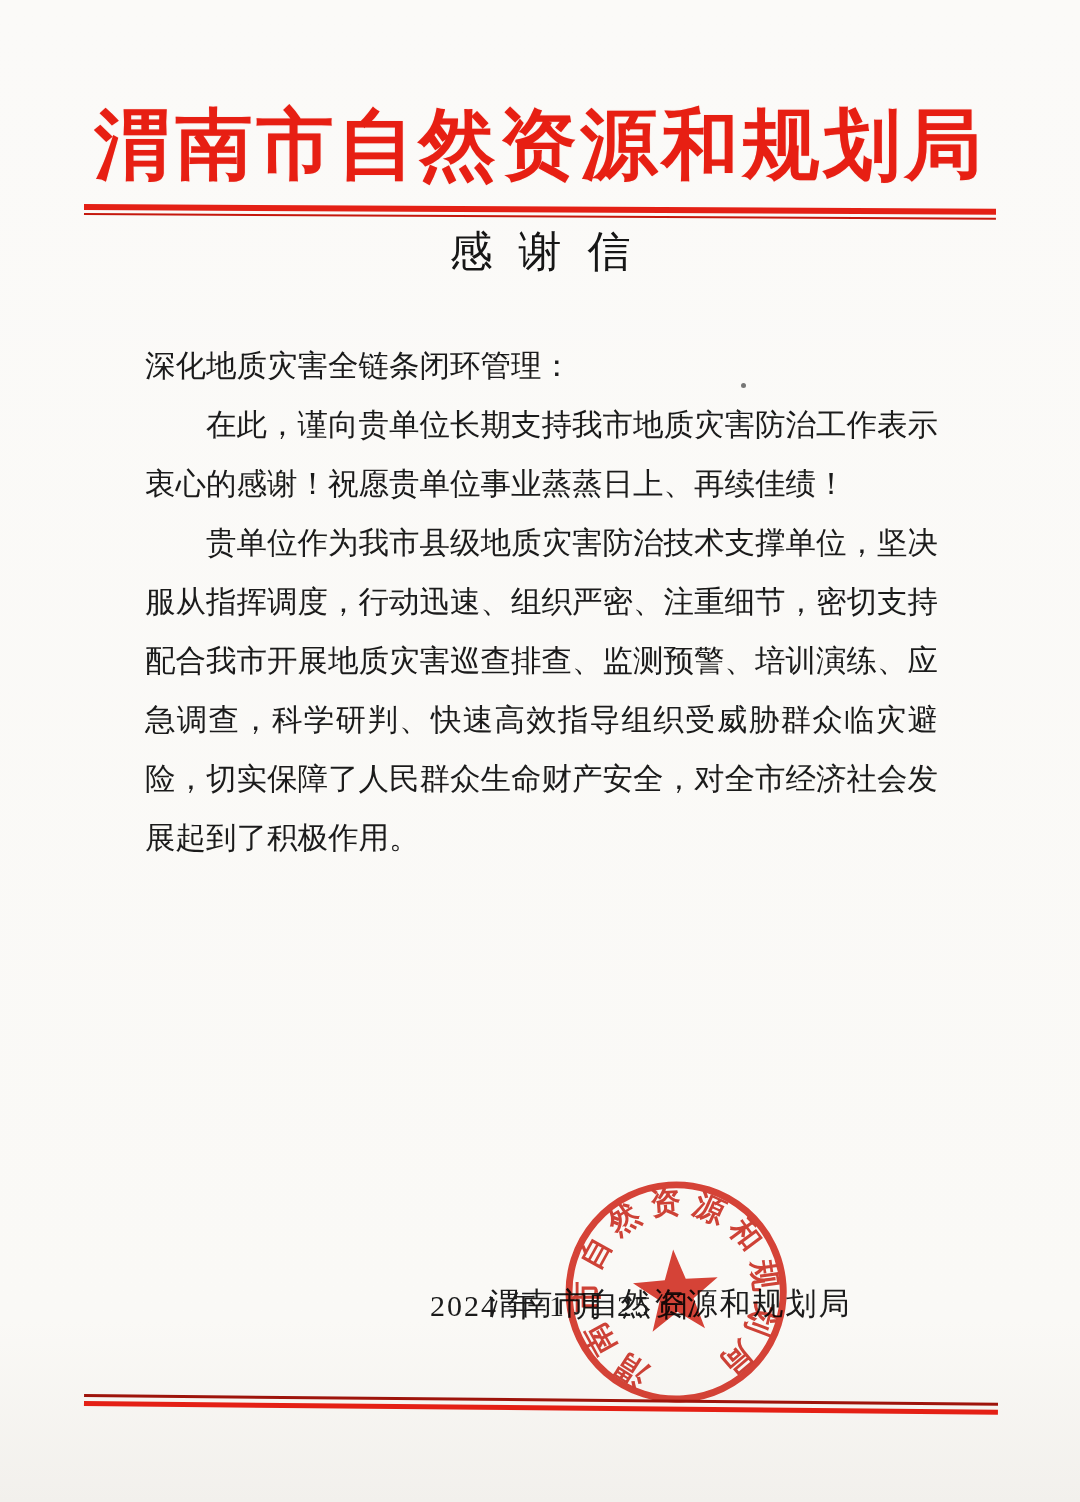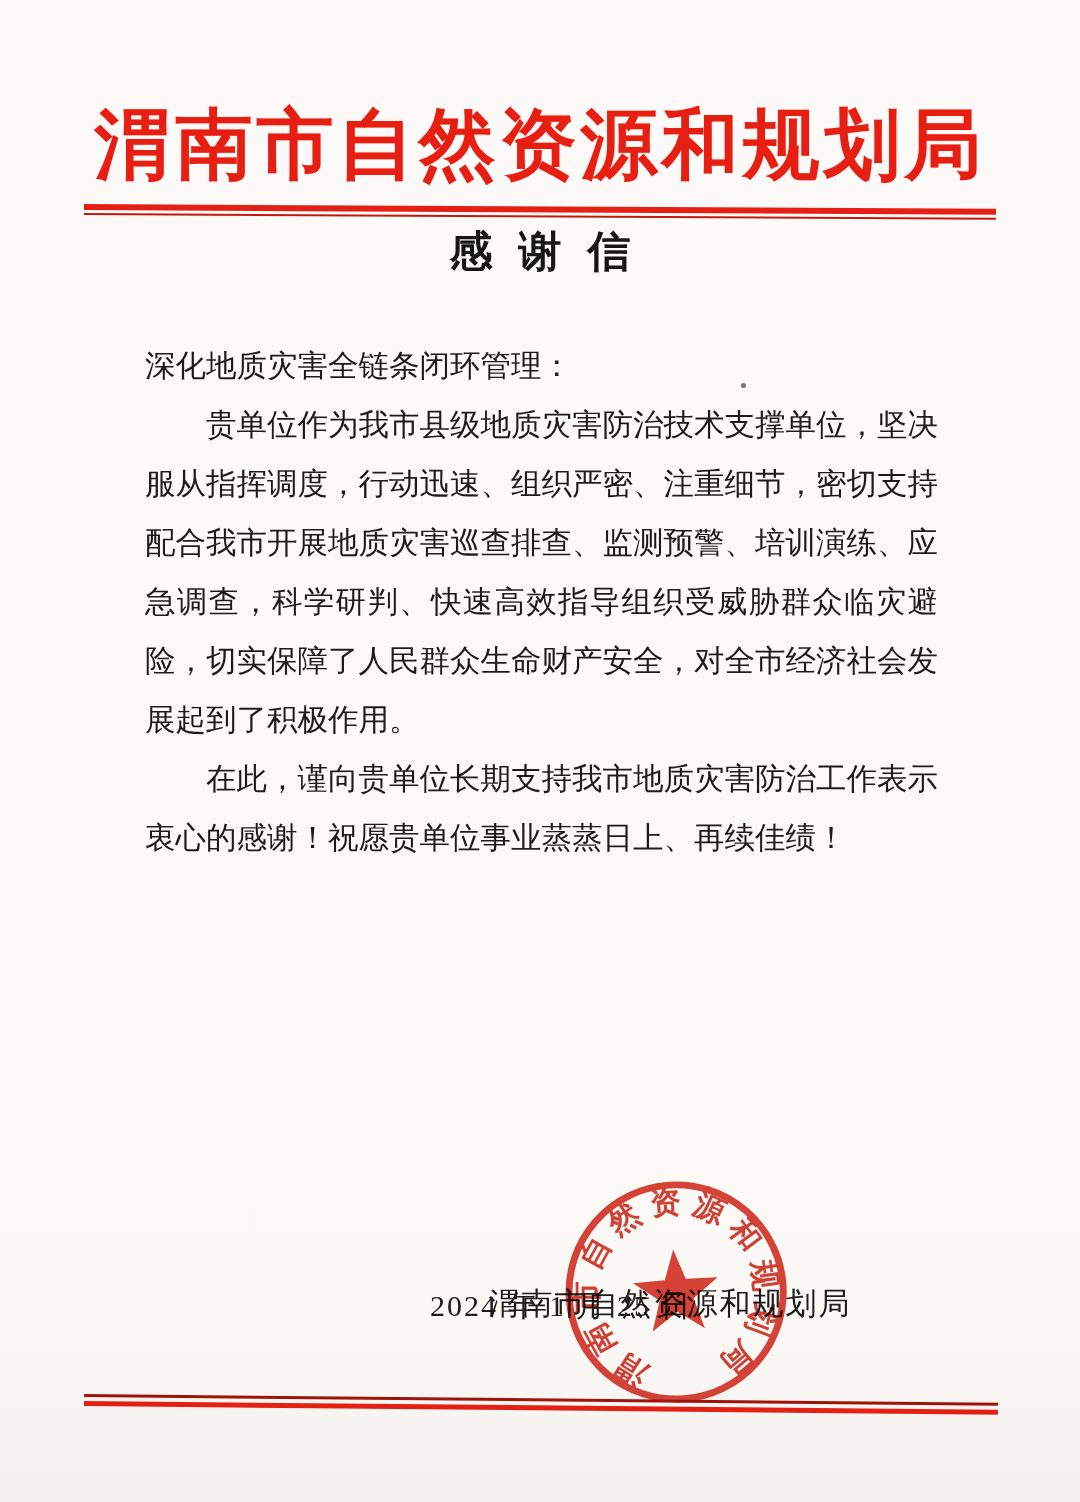--- a/index.html
+++ b/index.html
@@ -19,21 +19,21 @@
     text-shadow:0 0 1px rgba(231,31,19,.35);
   }
   .header-rule { position:absolute; left:84px; width:912px; top:204px; transform:rotate(.3deg); transform-origin:left center; }
   .header-rule .thick { height:6px; background:#e42015; }
   .header-rule .gap   { height:3px; }
   .header-rule .thin  { height:2px; background:#c5180d; }
 
   .letter-title {
     position:absolute; top:223px; left:0; right:0; text-align:center;
     font-family:"Liberation Sans","DejaVu Sans",sans-serif;
-    font-weight:bold; font-size:43px; color:#161616;
+    font-weight:normal; font-size:43px; color:#161616;
     letter-spacing:26px; text-indent:26px; white-space:nowrap;
   }
 
   
   .body-text {
     position:absolute; left:145px; top:337px; width:793px;
     font-size:30.5px; line-height:59px; color:#1b1b1b;
     text-align:justify; text-justify:inter-ideograph;
   }
   .body-text p { margin:0; text-indent:2em; }
@@ -77,22 +77,22 @@
   <div class="header-rule">
     <div class="thick"></div>
     <div class="gap"></div>
     <div class="thin"></div>
   </div>
 
   <div class="letter-title">感谢信</div>
 
   <div class="body-text">
     <p class="salutation">深化地质灾害全链条闭环管理：</p>
+    <p>在此，谨向贵单位长期支持我市地质灾害防治工作表示衷心的感谢！祝愿贵单位事业蒸蒸日上、再续佳绩！</p>
     <p>贵单位作为我市县级地质灾害防治技术支撑单位，坚决服从指挥调度，行动迅速、组织严密、注重细节，密切支持配合我市开展地质灾害巡查排查、监测预警、培训演练、应急调查，科学研判、快速高效指导组织受威胁群众临灾避险，切实保障了人民群众生命财产安全，对全市经济社会发展起到了积极作用。</p>
-    <p>在此，谨向贵单位长期支持我市地质灾害防治工作表示衷心的感谢！祝愿贵单位事业蒸蒸日上、再续佳绩！</p>
   </div>
 
   <div class="scan-speck"></div>
 
   <div class="signature">渭南市自然资源和规划局</div>
   <div class="sign-date">2024 年 1 月 25 日</div>
 
   <svg class="seal" viewBox="0 0 240 240">
     <circle cx="120" cy="122" r="108" fill="none" stroke="#d8352a" stroke-width="7"></circle>
     <defs>

